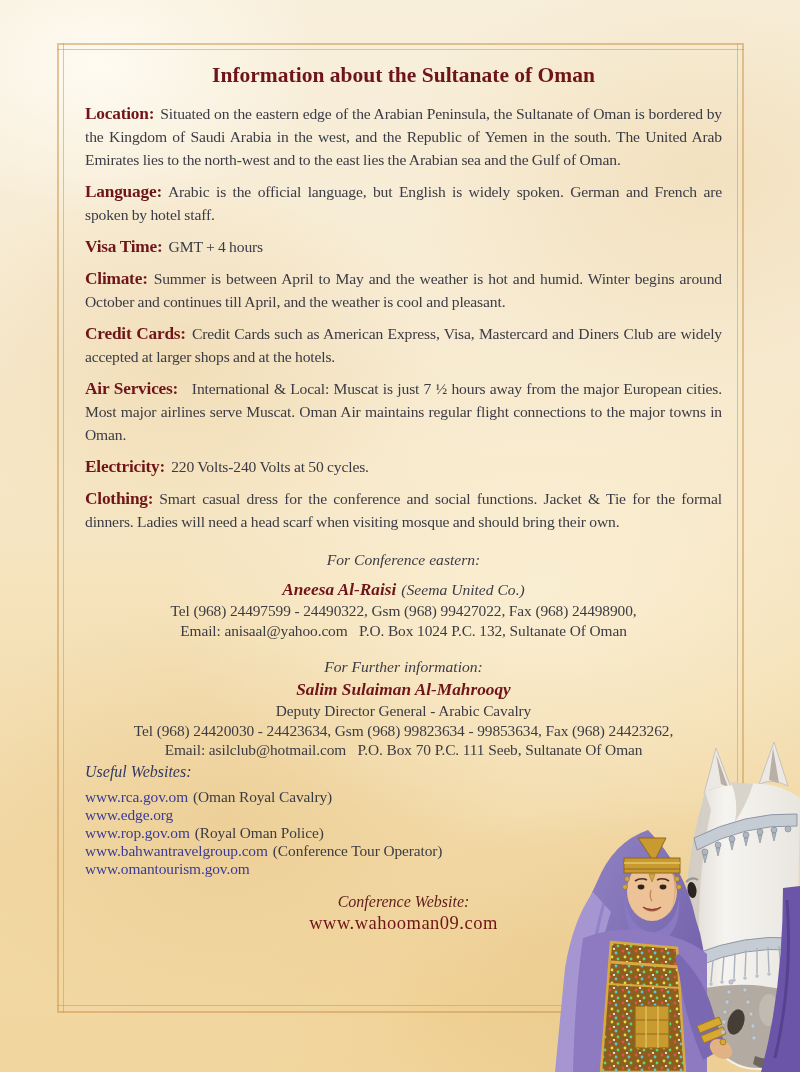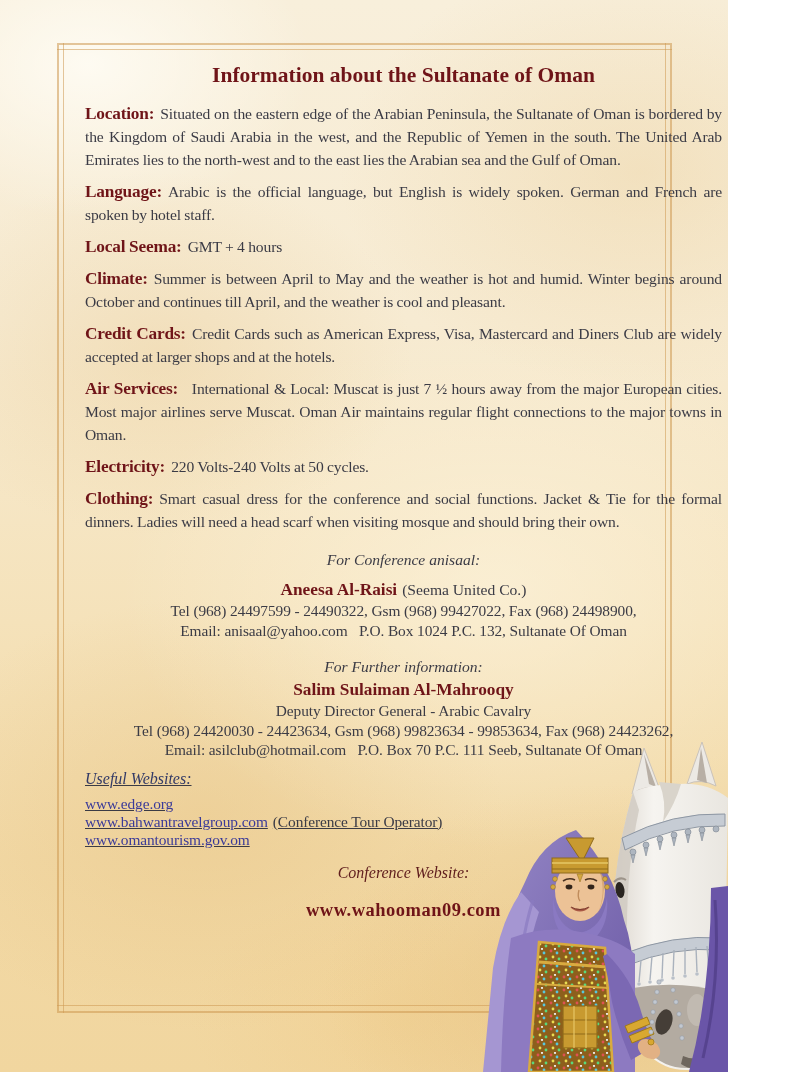--- a/index.html
+++ b/index.html
@@ -1,20 +1,20 @@
 <!DOCTYPE html>
 <html style="--heading: #6f1418; --body: #3b3b45; --link: #3a3a99; --ws-heading: #333a66; --conf: #5f1d1d; --frame: rgba(206,153,82,0.55);"><head>
 <meta charset="utf-8">
 <style>
   * { margin:0; padding:0; box-sizing:border-box; }
   html,body { width:800px; }
   body { font-family:"Liberation Serif","DejaVu Serif",serif; }
 
   .page{
-    position:relative; width:728px; height:1072px; overflow:hidden;
+    position:relative; width:800px; height:1072px; overflow:hidden;
     background:
       radial-gradient(ellipse 320px 220px at 12% 6%, rgba(255,253,246,.85), transparent 70%),
       radial-gradient(ellipse 420px 300px at 88% 16%, rgba(231,199,140,.32), transparent 72%),
       radial-gradient(ellipse 360px 260px at 22% 33%, rgba(229,194,132,.30), transparent 70%),
       radial-gradient(ellipse 520px 360px at 68% 55%, rgba(255,249,232,.50), transparent 72%),
       radial-gradient(ellipse 430px 310px at 28% 76%, rgba(227,188,120,.34), transparent 70%),
       radial-gradient(ellipse 390px 290px at 82% 92%, rgba(224,182,110,.40), transparent 70%),
       radial-gradient(ellipse 300px 200px at 55% 95%, rgba(240,205,140,.45), transparent 70%),
       linear-gradient(180deg,#f8efdb 0%,#f7ebd2 30%,#f5e2ba 58%,#f2d9a6 80%,#f1d69f 100%);
   }
@@ -35,35 +35,35 @@
 
   .sec{ font-size:15.6px; line-height:23px; text-align:justify;
     letter-spacing:-0.15px; word-spacing:-0.3px; margin:0 0 9px 0; }
   .sec-label{ font-size:17.3px; font-weight:bold; color:var(--heading,#6f1418);
     letter-spacing:-0.2px; margin-right:6px; line-height:23px; }
 
   .center{ text-align:center; }
   h2.contacts-h{ font-size:17.5px; font-weight:bold; color:var(--heading,#6f1418);
     text-align:center; margin:14px 0 0 0; line-height:24px; }
   .intro{ font-style:italic; font-size:15.6px; margin-top:17px; line-height:20px; }
-  .cname-line{ margin-top:9px; font-size:15.6px; line-height:22px; }
+  .cname-line{ margin-top:9px; font-size:15.6px; line-height:22px;font-style:italic; }
   .cname{ font-size:17.3px; font-weight:bold; color:var(--heading,#6f1418); margin-right:5px; }
   .cline{ font-size:15.4px; line-height:19.5px; letter-spacing:-0.1px; }
 
-  .websites{ margin-top:9px;text-decoration:underline; }
+  .websites{ margin-top:2px; }
   .ws-heading{ font-style:italic; font-size:16px; color:var(--ws-heading,#333a66); line-height:20px; }
   .ws-list{ margin-top:6px; }
   .ws-row{ font-size:15.4px; line-height:18px; letter-spacing:-0.1px; }
   .ws-link{ color:var(--link,#3a3a99); text-decoration:none; cursor:pointer; }
   .ws-note{ margin-left:5px; }
 
   .conf{ text-align:center; margin-top:15px; }
   .conf-label{ font-style:italic; font-size:16px; color:var(--conf,#5f1d1d); line-height:18px; }
-  .conf-url{ font-size:18.5px; font-weight:bold; color:var(--heading,#6f1418);
-    letter-spacing:.5px; margin-top:18px; }
+  .conf-url{ font-size:18.5px; font-weight:normal; color:var(--heading,#6f1418);
+    letter-spacing:.5px; margin-top:2px; }
 
   .photo{ position:absolute; right:0; bottom:0; width:245px; height:332px; }
 </style>
 </head>
 <body>
 
 <div class="page">
 
   <div class="frame-outer"></div>
   <div class="frame-line fl-h fl-top"></div>
@@ -72,49 +72,51 @@
   <div class="frame-line fl-v fl-right"></div>
 
   <div class="content">
 
     <h1 class="title">Information about the Sultanate of Oman</h1>
 
     <p class="sec"><span class="sec-label">Location:</span><span>Situated on the eastern edge of the Arabian Peninsula, the Sultanate of Oman is bordered by the Kingdom of Saudi Arabia in the west, and the Republic of Yemen in the south.  The United Arab Emirates lies to the north-west and to the east lies the Arabian sea and the Gulf of Oman.</span></p>
 
     <p class="sec"><span class="sec-label">Language:</span><span>Arabic is the official language, but English is widely spoken.  German and French are spoken by hotel staff.</span></p>
 
-    <p class="sec"><span class="sec-label">Local Seema:</span><span>GMT + 4 hours</span></p>
+    <p class="sec"><span class="sec-label">Visa Time:</span><span>GMT + 4 hours</span></p>
 
     <p class="sec"><span class="sec-label">Climate:</span><span>Summer is between April to May and the weather is hot and humid.  Winter begins around October and continues till April, and the weather is cool and pleasant.</span></p>
 
 
     <p class="sec"><span class="sec-label">Credit Cards:</span><span>Credit Cards such as American Express, Visa, Mastercard and Diners Club are widely accepted at larger shops and at the hotels.</span></p>
 
     <p class="sec"><span class="sec-label">Air Services:</span><span> International &amp; Local: Muscat is just 7 ½ hours away from the major European cities. Most major airlines serve Muscat.  Oman Air maintains regular flight connections to the major towns in Oman.</span></p>
 
     <p class="sec"><span class="sec-label">Electricity:</span><span>220 Volts-240 Volts at 50 cycles.</span></p>
 
     <p class="sec"><span class="sec-label">Clothing:</span><span>Smart casual dress for the conference and social functions.  Jacket &amp; Tie for the formal dinners. Ladies will need a head scarf when visiting mosque and should bring their own.</span></p>
 
 
-    <p class="intro center">For Conference anisaal:</p>
+    <p class="intro center">For Conference eastern:</p>
     <p class="cname-line center"><span class="cname">Aneesa Al-Raisi</span><span>(Seema United Co.)</span></p>
     <p class="cline center">Tel (968) 24497599 - 24490322, Gsm (968) 99427022, Fax (968) 24498900,</p>
     <p class="cline center">Email: anisaal@yahoo.com  P.O. Box 1024 P.C. 132, Sultanate Of Oman</p>
 
     <p class="intro center">For Further information:</p>
     <p class="cname-line center" style="margin-top:2px;"><span class="cname" style="margin-right:0;">Salim Sulaiman Al-Mahrooqy</span></p>
     <p class="cline center">Deputy Director General - Arabic Cavalry</p>
     <p class="cline center">Tel (968) 24420030 - 24423634, Gsm (968) 99823634 - 99853634, Fax (968) 24423262,</p>
     <p class="cline center">Email: asilclub@hotmail.com  P.O. Box 70 P.C. 111 Seeb, Sultanate Of Oman</p>
 
     <div class="websites">
       <p class="ws-heading">Useful Websites:</p>
       <div class="ws-list">
+        <p class="ws-row"><a class="ws-link">www.rca.gov.om</a><span class="ws-note">(Oman Royal Cavalry)</span></p>
         <p class="ws-row"><a class="ws-link">www.edge.org</a><span class="ws-note"></span></p>
+        <p class="ws-row"><a class="ws-link">www.rop.gov.om</a><span class="ws-note">(Royal Oman Police)</span></p>
         <p class="ws-row"><a class="ws-link">www.bahwantravelgroup.com</a><span class="ws-note">(Conference Tour Operator)</span></p>
         <p class="ws-row"><a class="ws-link">www.omantourism.gov.om</a><span class="ws-note"></span></p>
       </div>
     </div>
 
     <div class="conf">
       <p class="conf-label">Conference Website:</p>
       <p class="conf-url">www.wahooman09.com</p>
     </div>
 

